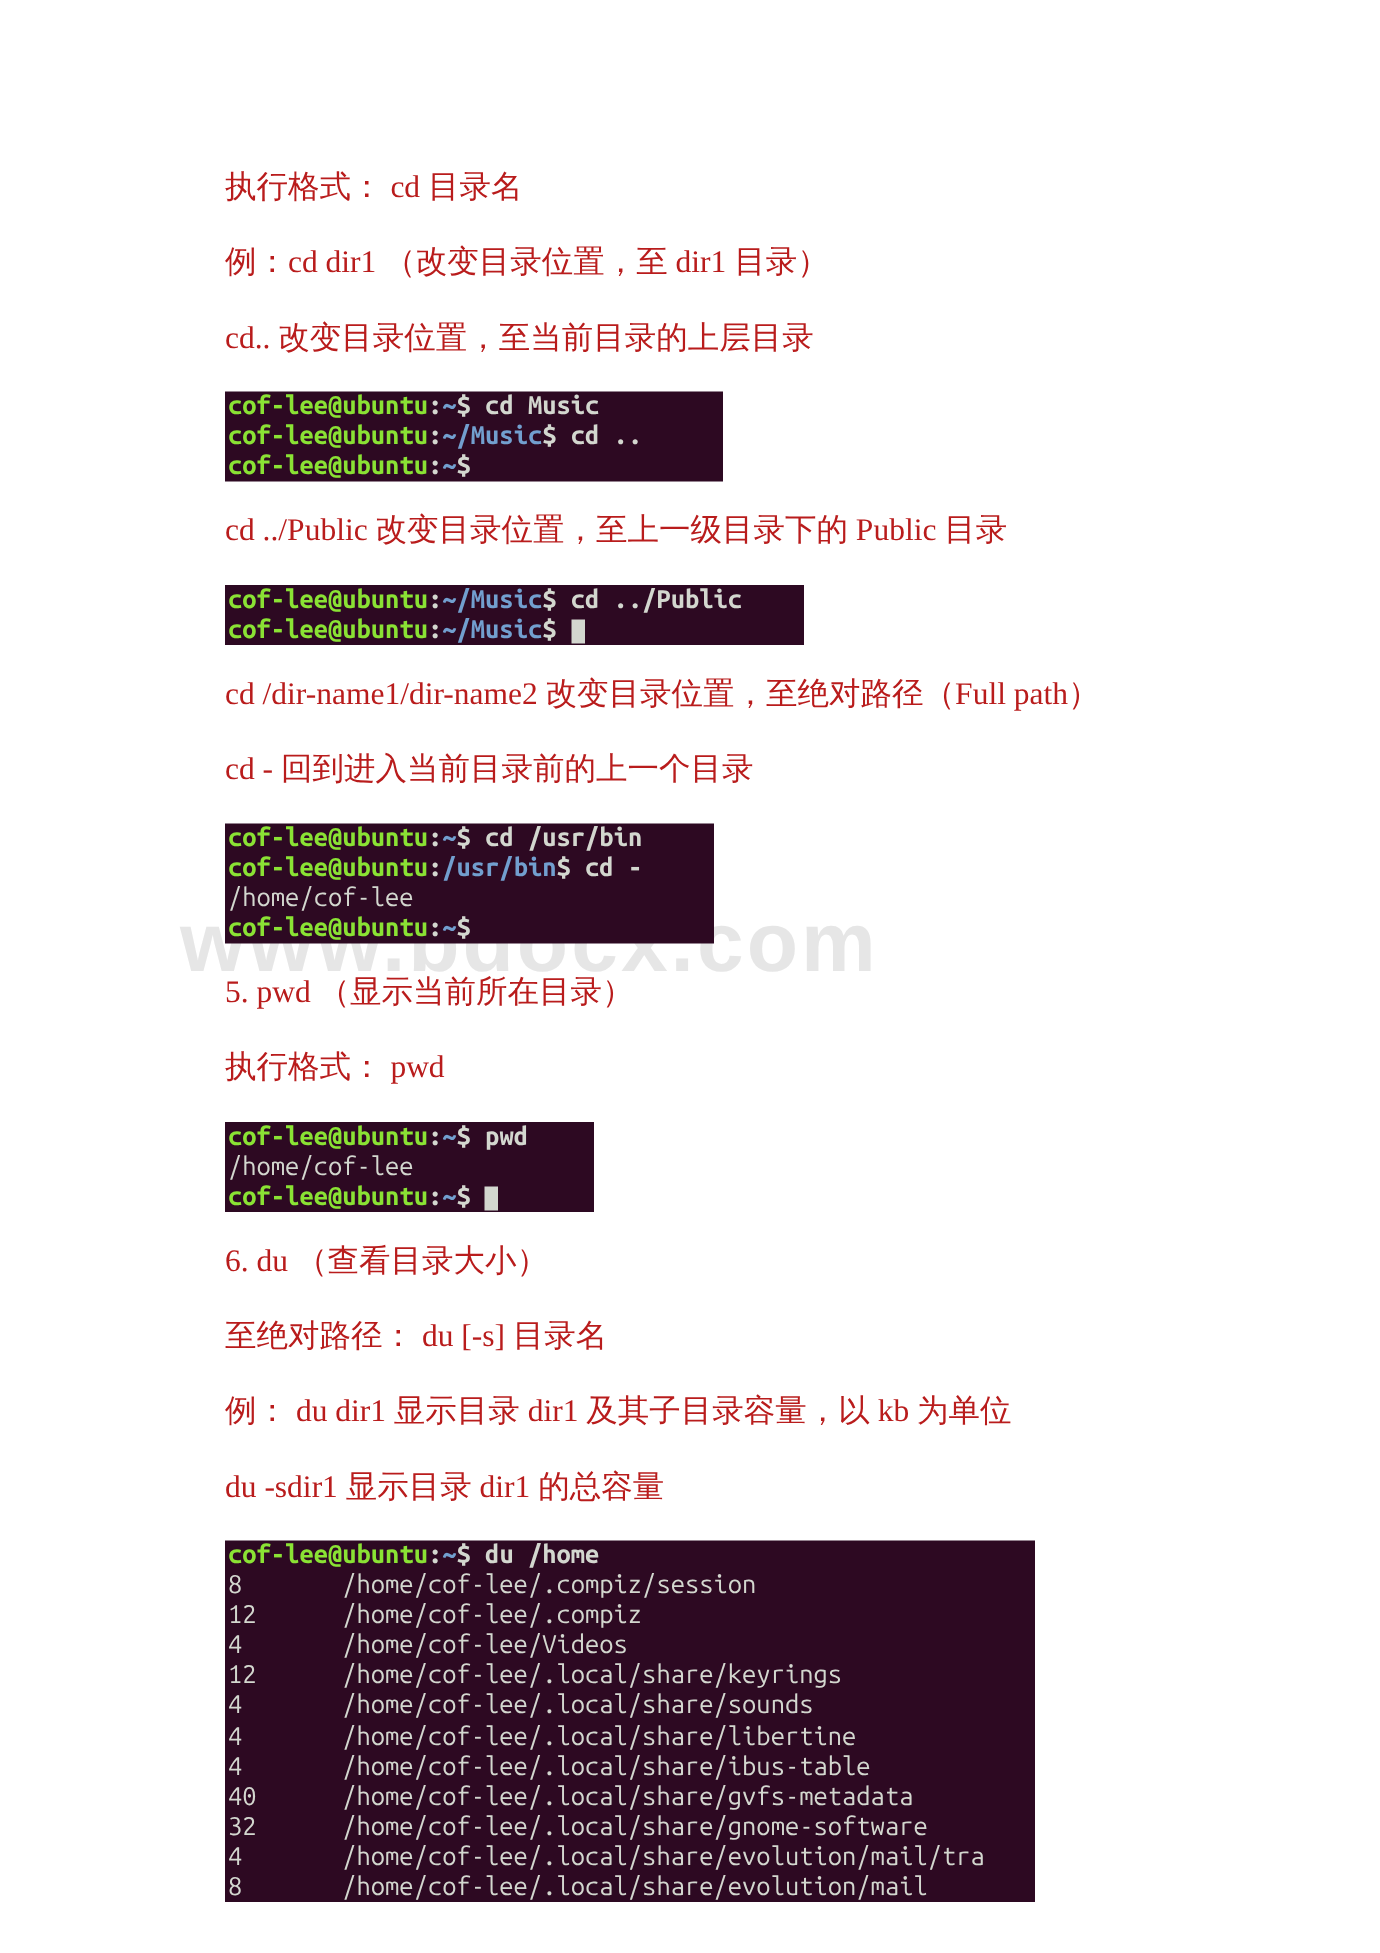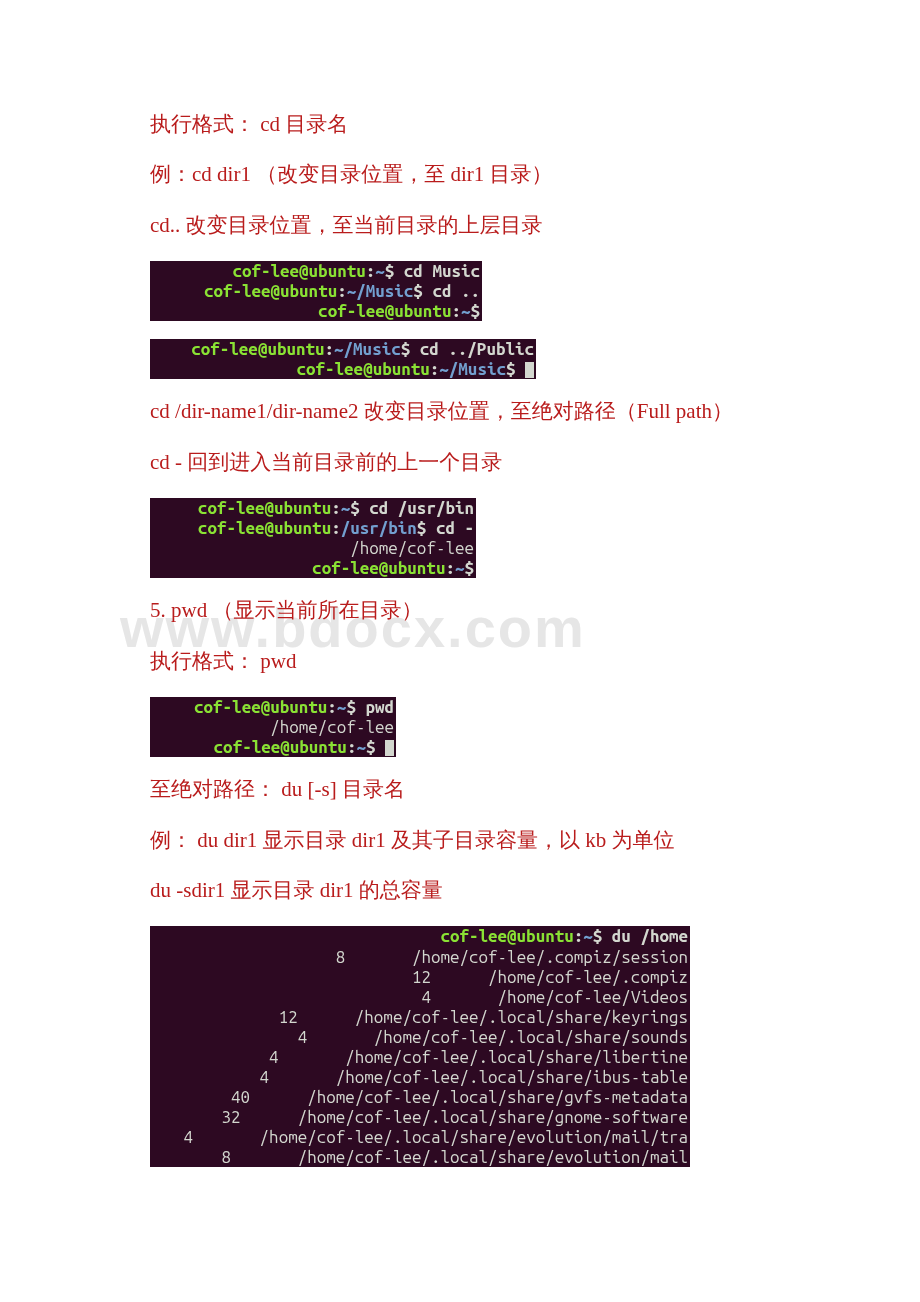--- a/index.html
+++ b/index.html
@@ -23,21 +23,20 @@
       background: #2d0922;
       padding: 0 2px 0 2px;
       font-family: "Ubuntu Mono", "DejaVu Sans Mono", "Consolas", monospace;
       font-size: 17px;
       font-weight: bold;
       line-height: 1.18;
       white-space: pre;
       display: inline-block;
       margin-bottom: 18px;
       color: #ffffff;
-      text-align: right;
     }
     .terminal.w1 { width: 328px; }
     .terminal.w2 { width: 382px; }
     .terminal.w3 { width: 322px; }
     .terminal.w4 { width: 242px; }
     .terminal.w5 { width: 536px; }
     .user { color: #8ae234; }
     .at { color: #8ae234; }
     .host { color: #8ae234; }
     .colon { color: #d3d7cf; }
@@ -66,20 +65,21 @@
 <div class="content rel">
 
   <div class="line">执行格式： cd 目录名</div>
   <div class="line">例：cd dir1 （改变目录位置，至 dir1 目录）</div>
   <div class="line">cd.. 改变目录位置，至当前目录的上层目录</div>
 
   <div class="terminal w1"><span class="user">cof-lee</span><span class="at">@</span><span class="host">ubuntu</span><span class="colon">:</span><span class="path">~</span><span class="dollar">$ </span><span class="cmd">cd Music</span>
 <span class="user">cof-lee</span><span class="at">@</span><span class="host">ubuntu</span><span class="colon">:</span><span class="path">~/Music</span><span class="dollar">$ </span><span class="cmd">cd ..</span>
 <span class="user">cof-lee</span><span class="at">@</span><span class="host">ubuntu</span><span class="colon">:</span><span class="path">~</span><span class="dollar">$</span></div>
 
+  <div class="line">cd ../Public 改变目录位置，至上一级目录下的 Public 目录</div>
 
   <div class="terminal w2"><span class="user">cof-lee</span><span class="at">@</span><span class="host">ubuntu</span><span class="colon">:</span><span class="path">~/Music</span><span class="dollar">$ </span><span class="cmd">cd ../Public</span>
 <span class="user">cof-lee</span><span class="at">@</span><span class="host">ubuntu</span><span class="colon">:</span><span class="path">~/Music</span><span class="dollar">$ </span><span class="cursor"></span></div>
 
   <div class="line">cd /dir-name1/dir-name2 改变目录位置，至绝对路径（Full path）</div>
   <div class="line">cd - 回到进入当前目录前的上一个目录</div>
 
   <div class="terminal w3"><span class="user">cof-lee</span><span class="at">@</span><span class="host">ubuntu</span><span class="colon">:</span><span class="path">~</span><span class="dollar">$ </span><span class="cmd">cd /usr/bin</span>
 <span class="user">cof-lee</span><span class="at">@</span><span class="host">ubuntu</span><span class="colon">:</span><span class="path">/usr/bin</span><span class="dollar">$ </span><span class="cmd">cd -</span>
 <span class="out">/home/cof-lee</span>
@@ -87,20 +87,21 @@
 
   <div class="watermark">www.bdocx.com</div>
 
   <div class="line" style="">5. pwd （显示当前所在目录）</div>
   <div class="line">执行格式： pwd</div>
 
   <div class="terminal w4"><span class="user">cof-lee</span><span class="at">@</span><span class="host">ubuntu</span><span class="colon">:</span><span class="path">~</span><span class="dollar">$ </span><span class="cmd">pwd</span>
 <span class="out">/home/cof-lee</span>
 <span class="user">cof-lee</span><span class="at">@</span><span class="host">ubuntu</span><span class="colon">:</span><span class="path">~</span><span class="dollar">$ </span><span class="cursor"></span></div>
 
+  <div class="line">6. du （查看目录大小）</div>
   <div class="line">至绝对路径： du [-s] 目录名</div>
   <div class="line">例： du dir1 显示目录 dir1 及其子目录容量，以 kb 为单位</div>
   <div class="line">du -sdir1 显示目录 dir1 的总容量</div>
 
   <div class="terminal w5" id="du-block"><span class="user">cof-lee</span><span class="at">@</span><span class="host">ubuntu</span><span class="colon">:</span><span class="path">~</span><span class="dollar">$ </span><span class="cmd">du /home</span>
 <span class="out">8       /home/cof-lee/.compiz/session</span>
 <span class="out">12      /home/cof-lee/.compiz</span>
 <span class="out">4       /home/cof-lee/Videos</span>
 <span class="out">12      /home/cof-lee/.local/share/keyrings</span>
 <span class="out">4       /home/cof-lee/.local/share/sounds</span>

